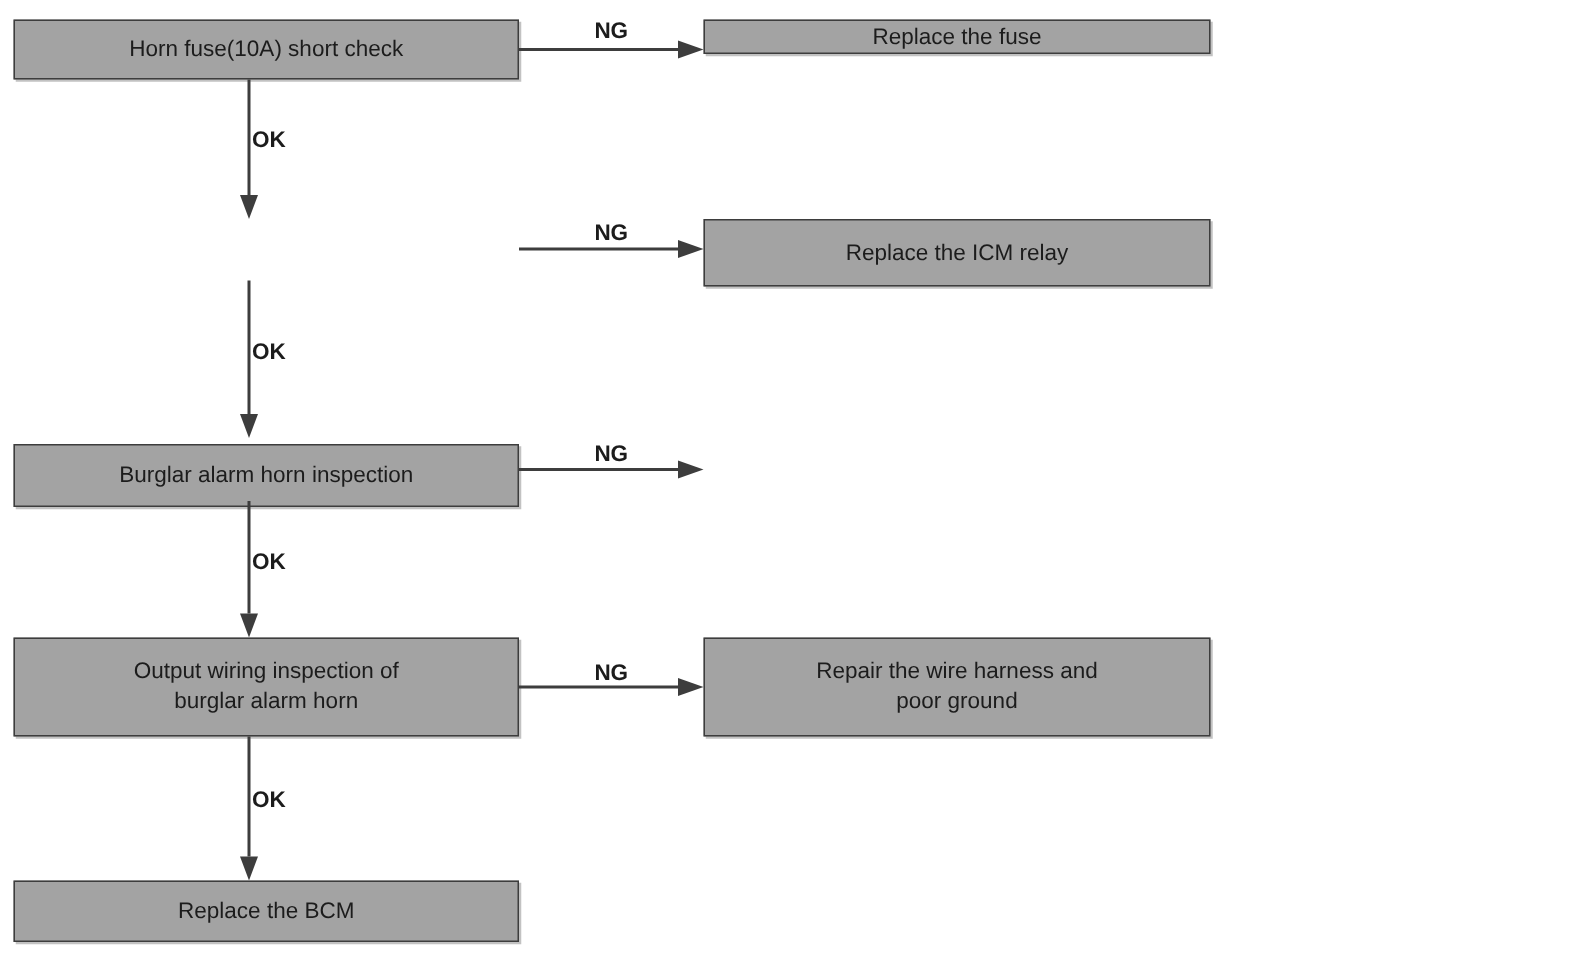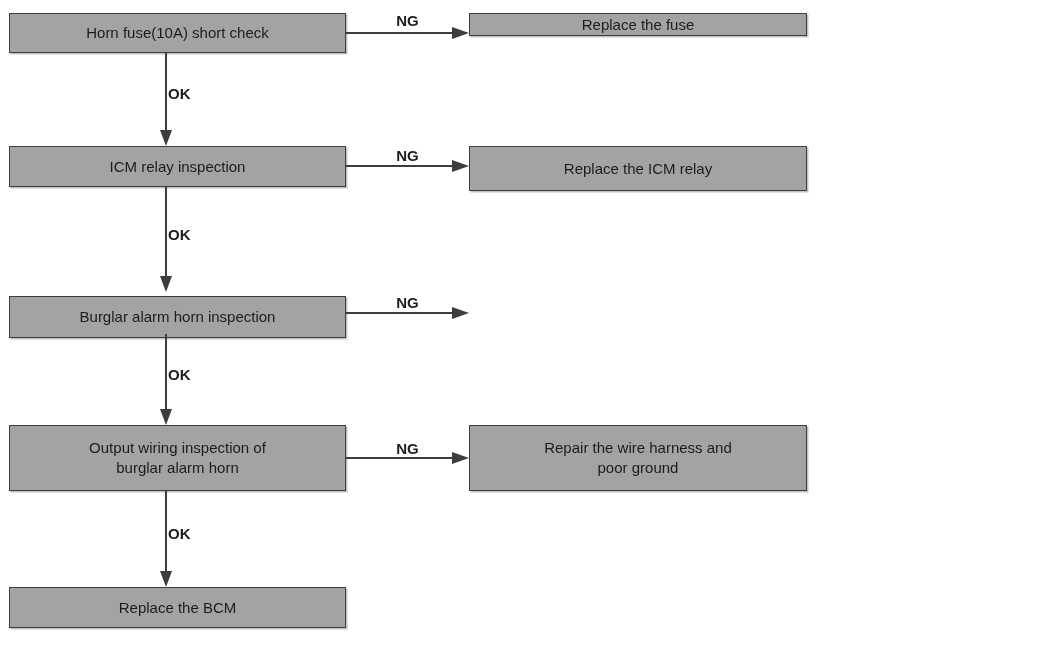--- a/index.html
+++ b/index.html
@@ -87,21 +87,20 @@
 
   <div class="box left" style="top:13px;height:40px">Horn fuse(10A) short check</div>
   <div class="box right" style="top:13px;height:23px">Replace the fuse</div>
   <div class="hline" style="top:32px"></div>
   <div class="harrow" style="top:27px"></div>
   <div class="lbl ng" style="top:12px">NG</div>
   <div class="vline" style="top:53px;height:77px"></div>
   <div class="varrow" style="top:130px"></div>
   <div class="lbl ok" style="top:85px">OK</div>
 
-  <div class="box left" style="top:146px;height:41px">ICM relay inspection</div>
   <div class="box right" style="top:146px;height:45px">Replace the ICM relay</div>
   <div class="hline" style="top:165px"></div>
   <div class="harrow" style="top:160px"></div>
   <div class="lbl ng" style="top:147px">NG</div>
   <div class="vline" style="top:187px;height:89px"></div>
   <div class="varrow" style="top:276px"></div>
   <div class="lbl ok" style="top:226px">OK</div>
 
   <div class="box left" style="top:296px;height:42px">Burglar alarm horn inspection</div>
   <div class="hline" style="top:312px"></div>

